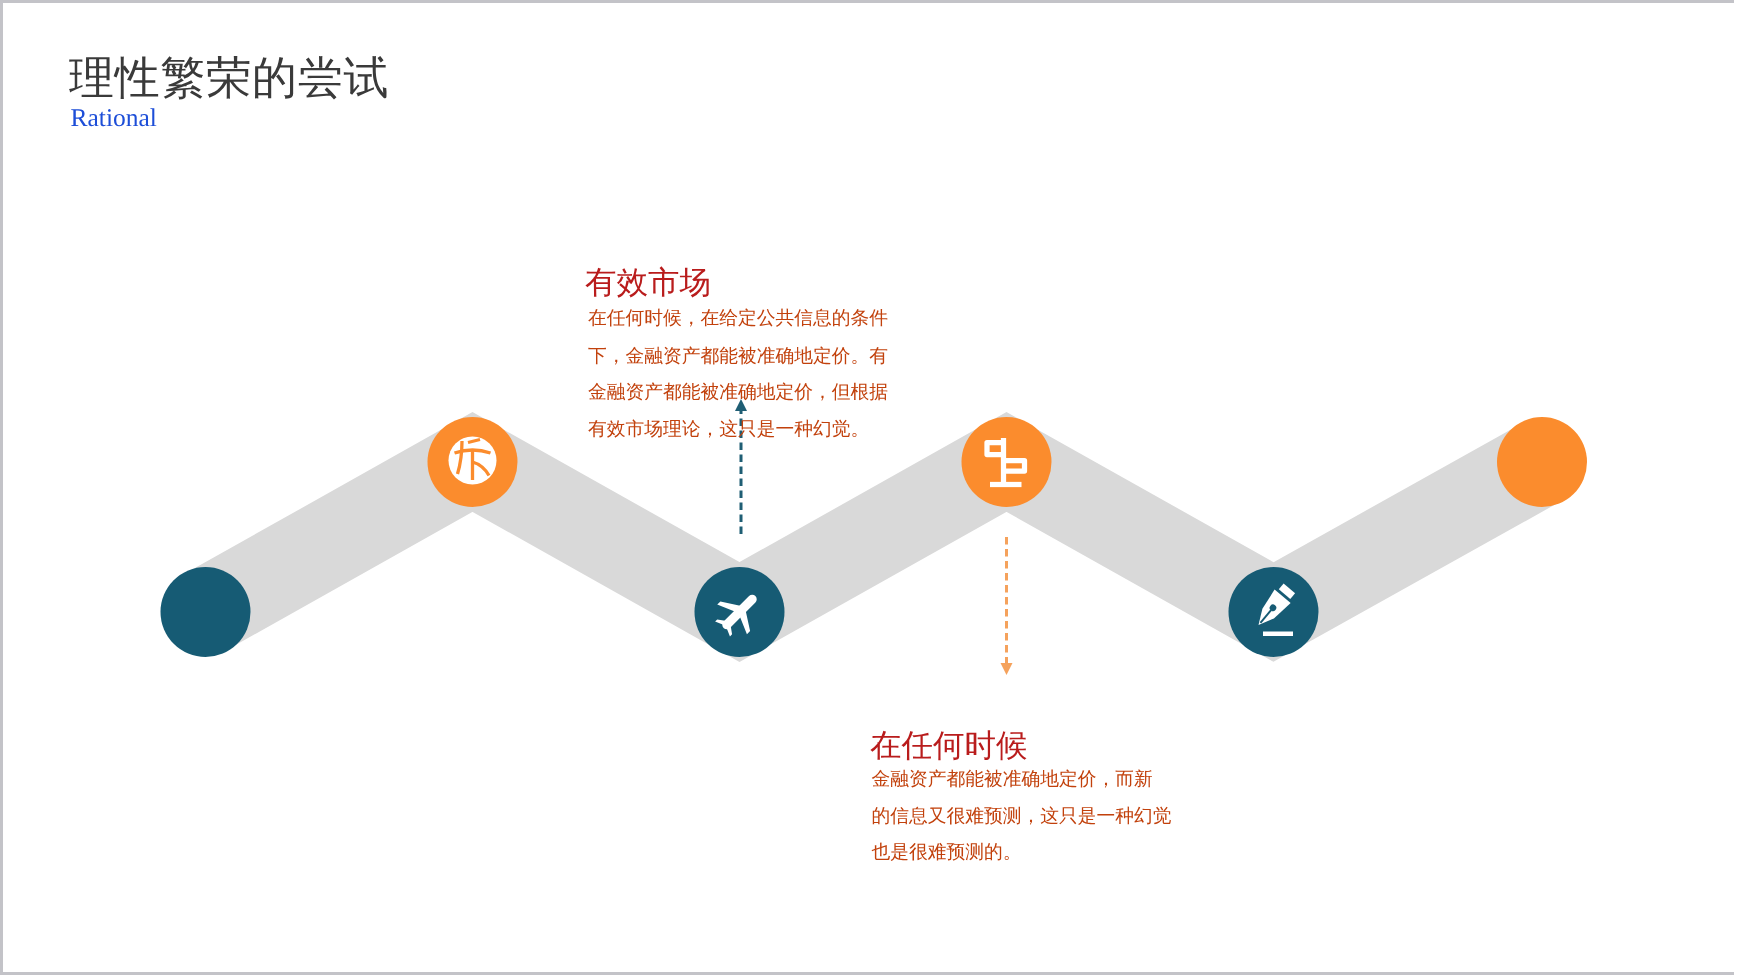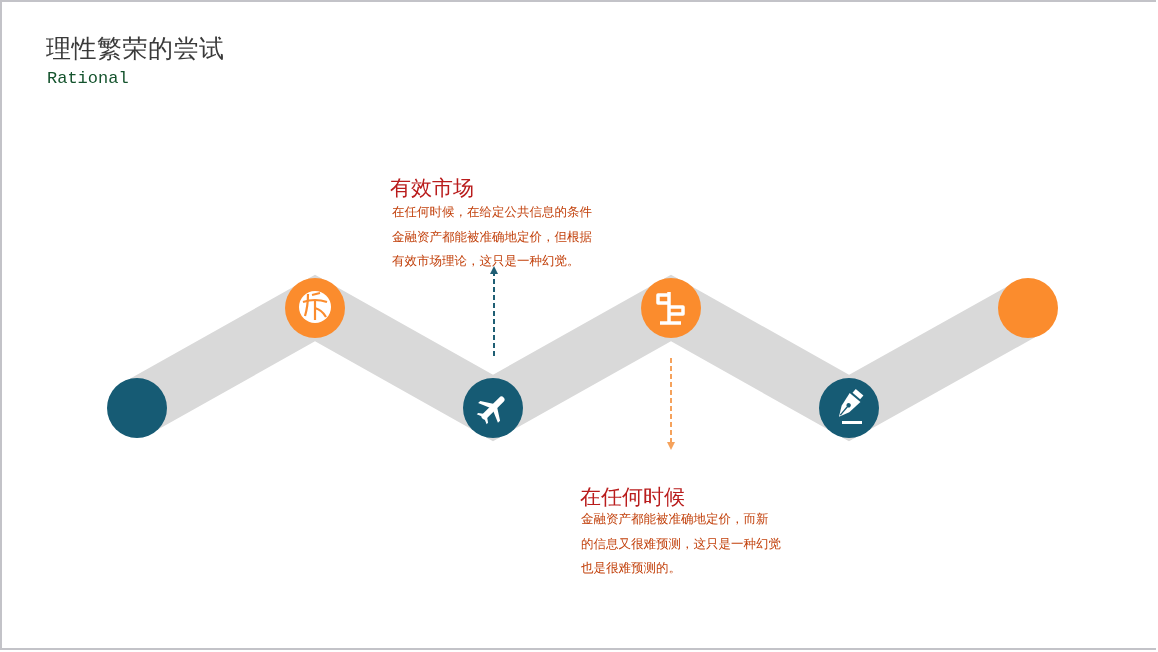--- a/index.html
+++ b/index.html
@@ -5,22 +5,22 @@
   html, body { margin:0; padding:0; }
   body {
     width:1158px; height:652px; overflow:hidden; background:#ffffff;
     font-family:"DejaVu Sans","Liberation Sans",sans-serif; position:relative;
   }
   .slide {
     position:absolute; left:0; top:0; width:1156px; height:650px;
     border-top:2px solid #c3c3c8; border-left:2px solid #c3c3c8;
     border-bottom:2px solid #c3c3c8; box-sizing:border-box; background:#fff;
   }
-  .title { position:absolute; left:44px; top:30px; font-size:25px; color:#3a3a3a; letter-spacing:0.5px; }
-  .subtitle { position:absolute; left:45px; top:67px; font-size:17px; color:#14532d; font-family:Liberation Mono, monospace; }
+  .title { position:absolute; left:44px; top:30px; font-size:30px; color:#3a3a3a; letter-spacing:0.5px; }
+  .subtitle { position:absolute; left:45px; top:67px; font-size:17px; color:#1d4ed8; font-family:Liberation Serif, serif; }
   svg.diagram { position:absolute; left:0; top:0; }
   .block-head { position:absolute; font-size:21px; color:#b91c1c; }
   .block-body { position:absolute; font-size:12.5px; color:#c2410c; line-height:24.5px; width:225px; }
   #h1 { left:388px; top:172px; }
   #b1 { left:390px; top:198px; }
   #h2 { left:578px; top:481px; }
   #b2 { left:579px; top:505px; width:228px; }
 </style>
 </head>
 <body>
@@ -88,20 +88,21 @@
         <rect x="840" y="419" width="20" height="3" fill="#fff"></rect>
       </g>
     </g>
 
     <circle cx="1026" cy="306" r="30" fill="#fb8c2d"></circle>
   </svg>
 
   <div id="h1" class="block-head">有效市场</div>
   <div id="b1" class="block-body">
     <div>在任何时候，在给定公共信息的条件</div>
+    <div>下，金融资产都能被准确地定价。有</div>
     <div>金融资产都能被准确地定价，但根据</div>
     <div>有效市场理论，这只是一种幻觉。</div>
   </div>
 
   <div id="h2" class="block-head">在任何时候</div>
   <div id="b2" class="block-body">
     <div>金融资产都能被准确地定价，而新</div>
     <div>的信息又很难预测，这只是一种幻觉</div>
     <div>也是很难预测的。</div>
   </div>

